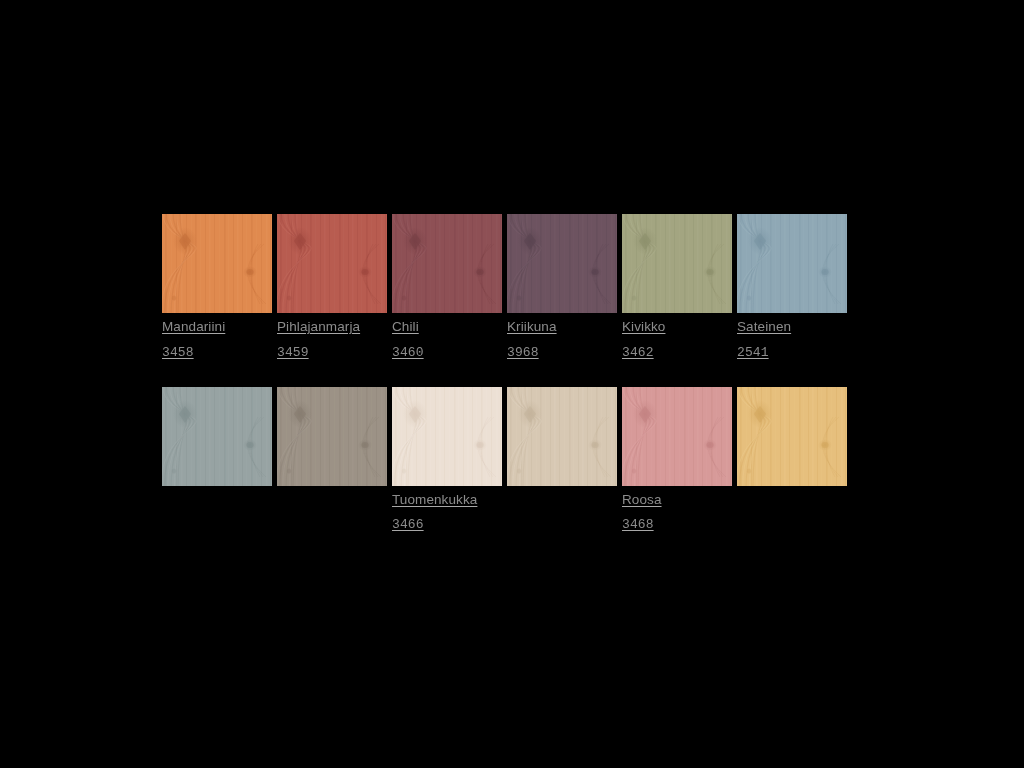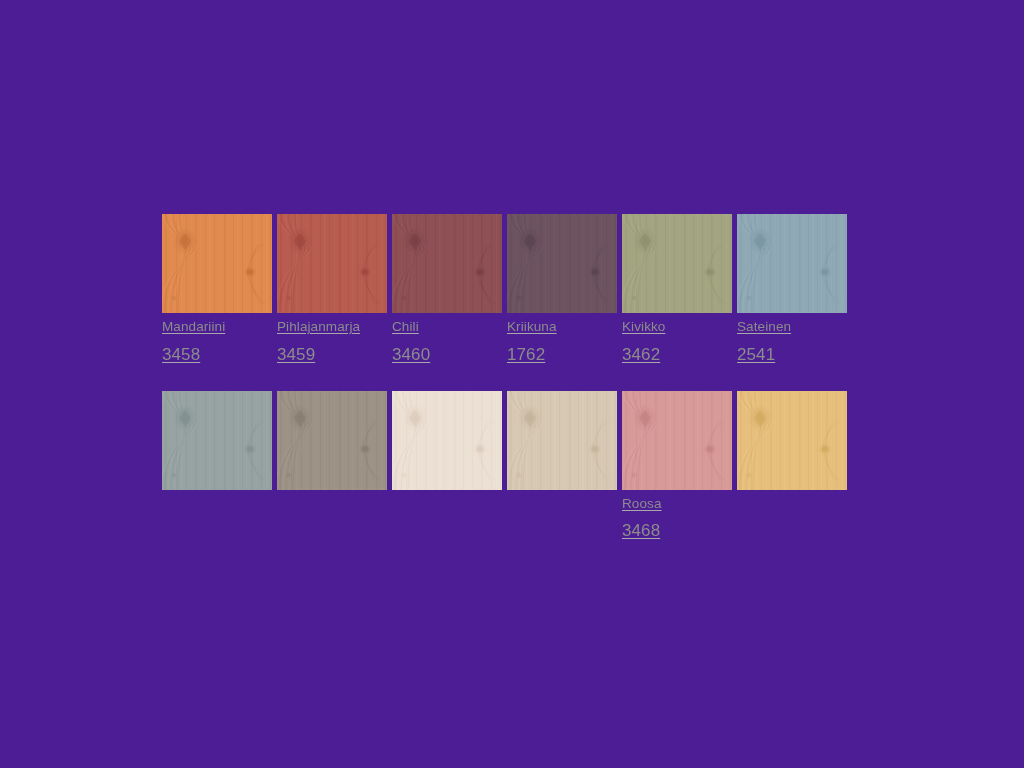--- a/index.html
+++ b/index.html
@@ -11,21 +11,21 @@
     height: 768px;
     background: #ffffff;
     font-family: "Liberation Sans", sans-serif;
     overflow: hidden;
   }
 
   #palette-page {
     position: relative;
     width: 1024px;
     height: 768px;
-    background: #4c1d95;
+    background: #000000;
   }
 
   #swatch-grid {
     position: absolute;
     left: 162px;
     top: 214px;
     width: 684px;
   }
 
   .swatch-row {
@@ -69,21 +69,22 @@
     letter-spacing: 0.1px;
     white-space: nowrap;
     cursor: pointer;
   }
 
   .swatch-name {
     margin-bottom: 12px;
   }
 
   .swatch-code {
-    font-size: 17px;
+    font-size: 13px;
+    font-family: Liberation Mono, monospace;
   }
 </style>
 </head>
 <body>
 
 <div id="palette-page">
   <div id="swatch-grid">
       <div class="swatch-row">
         <div class="swatch-cell">
           <div class="swatch-chip" style="background: rgb(224, 138, 79);">
@@ -295,21 +296,21 @@
               <ellipse cx="88" cy="58" rx="7" ry="6" fill="url(#knot3)"></ellipse>
               <ellipse cx="88" cy="58" rx="3.6" ry="3" fill="#5a4450" opacity="0.55"></ellipse>
               <path d="M96,30 C86,48 86,68 98,90" fill="none" stroke="#5a4450" stroke-width="0.9" opacity="0.25"></path>
               <path d="M99,30 C83,48 83,68 101,90" fill="none" stroke="#5a4450" stroke-width="0.9" opacity="0.25"></path>
               <path d="M102,30 C80,48 80,68 104,90" fill="none" stroke="#5a4450" stroke-width="0.9" opacity="0.25"></path>
               <ellipse cx="12" cy="84" rx="2.2" ry="2.6" fill="#5a4450" opacity="0.35"></ellipse>
             </svg>
           </div>
           <div class="swatch-caption">
             <span class="swatch-name">Kriikuna</span>
-            <span class="swatch-code">1762</span>
+            <span class="swatch-code">3968</span>
           </div>
         </div>
         <div class="swatch-cell">
           <div class="swatch-chip" style="background: rgb(163, 165, 129);">
             <svg viewBox="0 0 110 99" preserveAspectRatio="none">
               <defs>
                 <radialGradient id="knot4">
                   <stop offset="0%" stop-color="#8d8f6c" stop-opacity="0.85"></stop>
                   <stop offset="55%" stop-color="#8d8f6c" stop-opacity="0.30"></stop>
                   <stop offset="100%" stop-color="#8d8f6c" stop-opacity="0"></stop>
@@ -562,20 +563,24 @@
               <ellipse cx="23" cy="27" rx="12" ry="14" fill="url(#knot8)"></ellipse>
               <path d="M23,19 L29,27 L23,36 L17,27 Z" fill="#dbcbbb" opacity="0.55"></path>
               <ellipse cx="88" cy="58" rx="7" ry="6" fill="url(#knot8)"></ellipse>
               <ellipse cx="88" cy="58" rx="3.6" ry="3" fill="#dbcbbb" opacity="0.55"></ellipse>
               <path d="M96,30 C86,48 86,68 98,90" fill="none" stroke="#dbcbbb" stroke-width="0.9" opacity="0.25"></path>
               <path d="M99,30 C83,48 83,68 101,90" fill="none" stroke="#dbcbbb" stroke-width="0.9" opacity="0.25"></path>
               <path d="M102,30 C80,48 80,68 104,90" fill="none" stroke="#dbcbbb" stroke-width="0.9" opacity="0.25"></path>
               <ellipse cx="12" cy="84" rx="2.2" ry="2.6" fill="#dbcbbb" opacity="0.35"></ellipse>
             </svg>
           </div>
+          <div class="swatch-caption">
+            <span class="swatch-name">Tuomenkukka</span>
+            <span class="swatch-code">3466</span>
+          </div>
         </div>
         <div class="swatch-cell">
           <div class="swatch-chip" style="background: rgb(215, 200, 179);">
             <svg viewBox="0 0 110 99" preserveAspectRatio="none">
               <defs>
                 <radialGradient id="knot9">
                   <stop offset="0%" stop-color="#c3b29a" stop-opacity="0.85"></stop>
                   <stop offset="55%" stop-color="#c3b29a" stop-opacity="0.30"></stop>
                   <stop offset="100%" stop-color="#c3b29a" stop-opacity="0"></stop>
                 </radialGradient>

